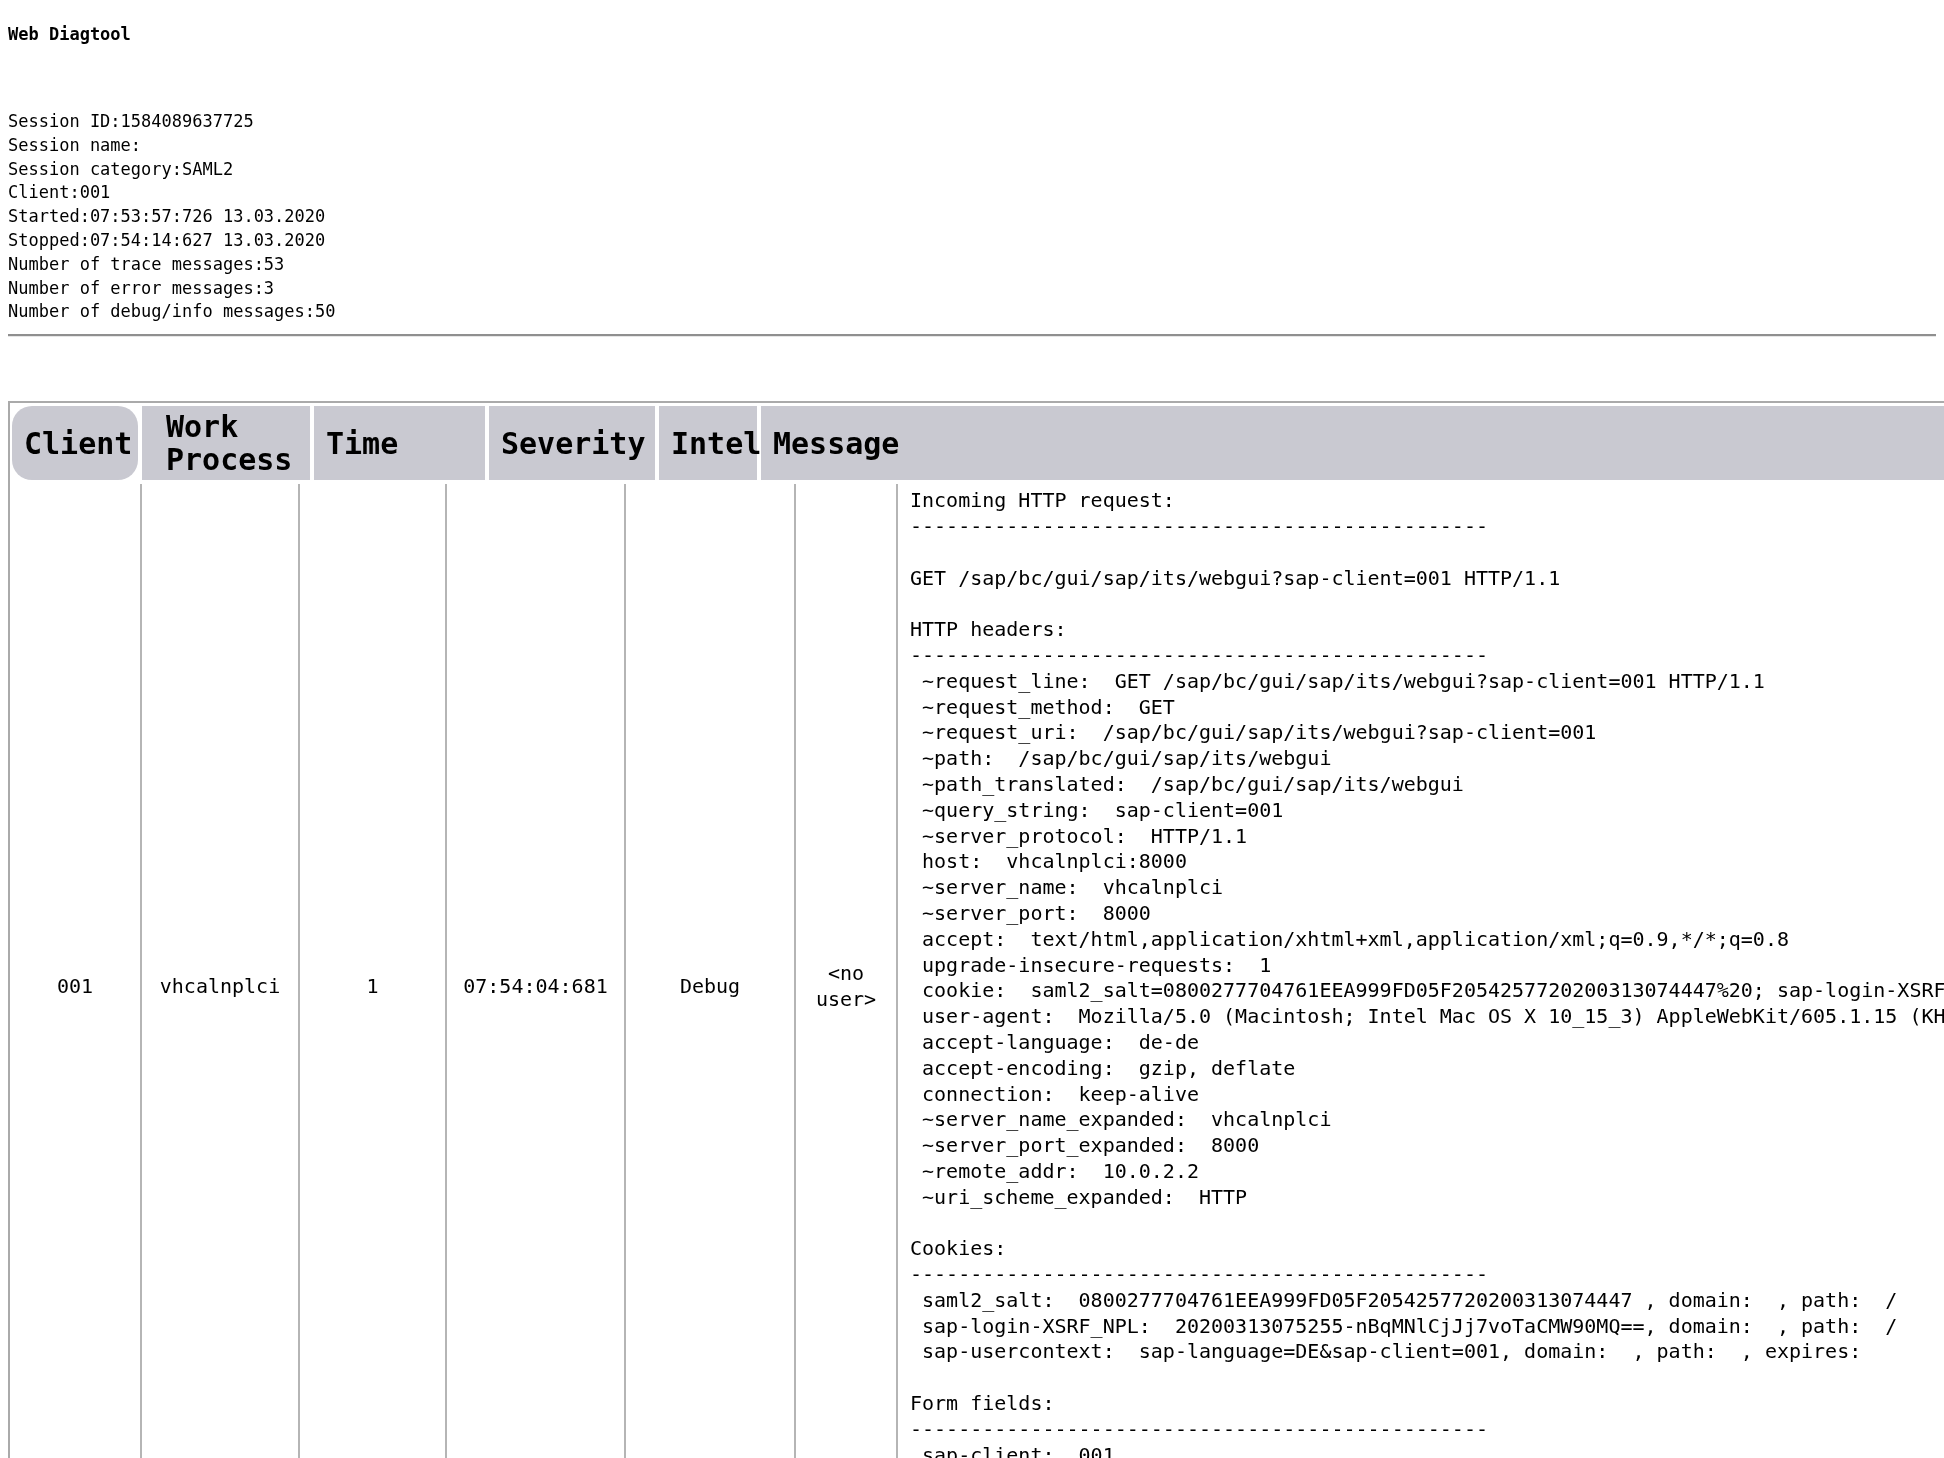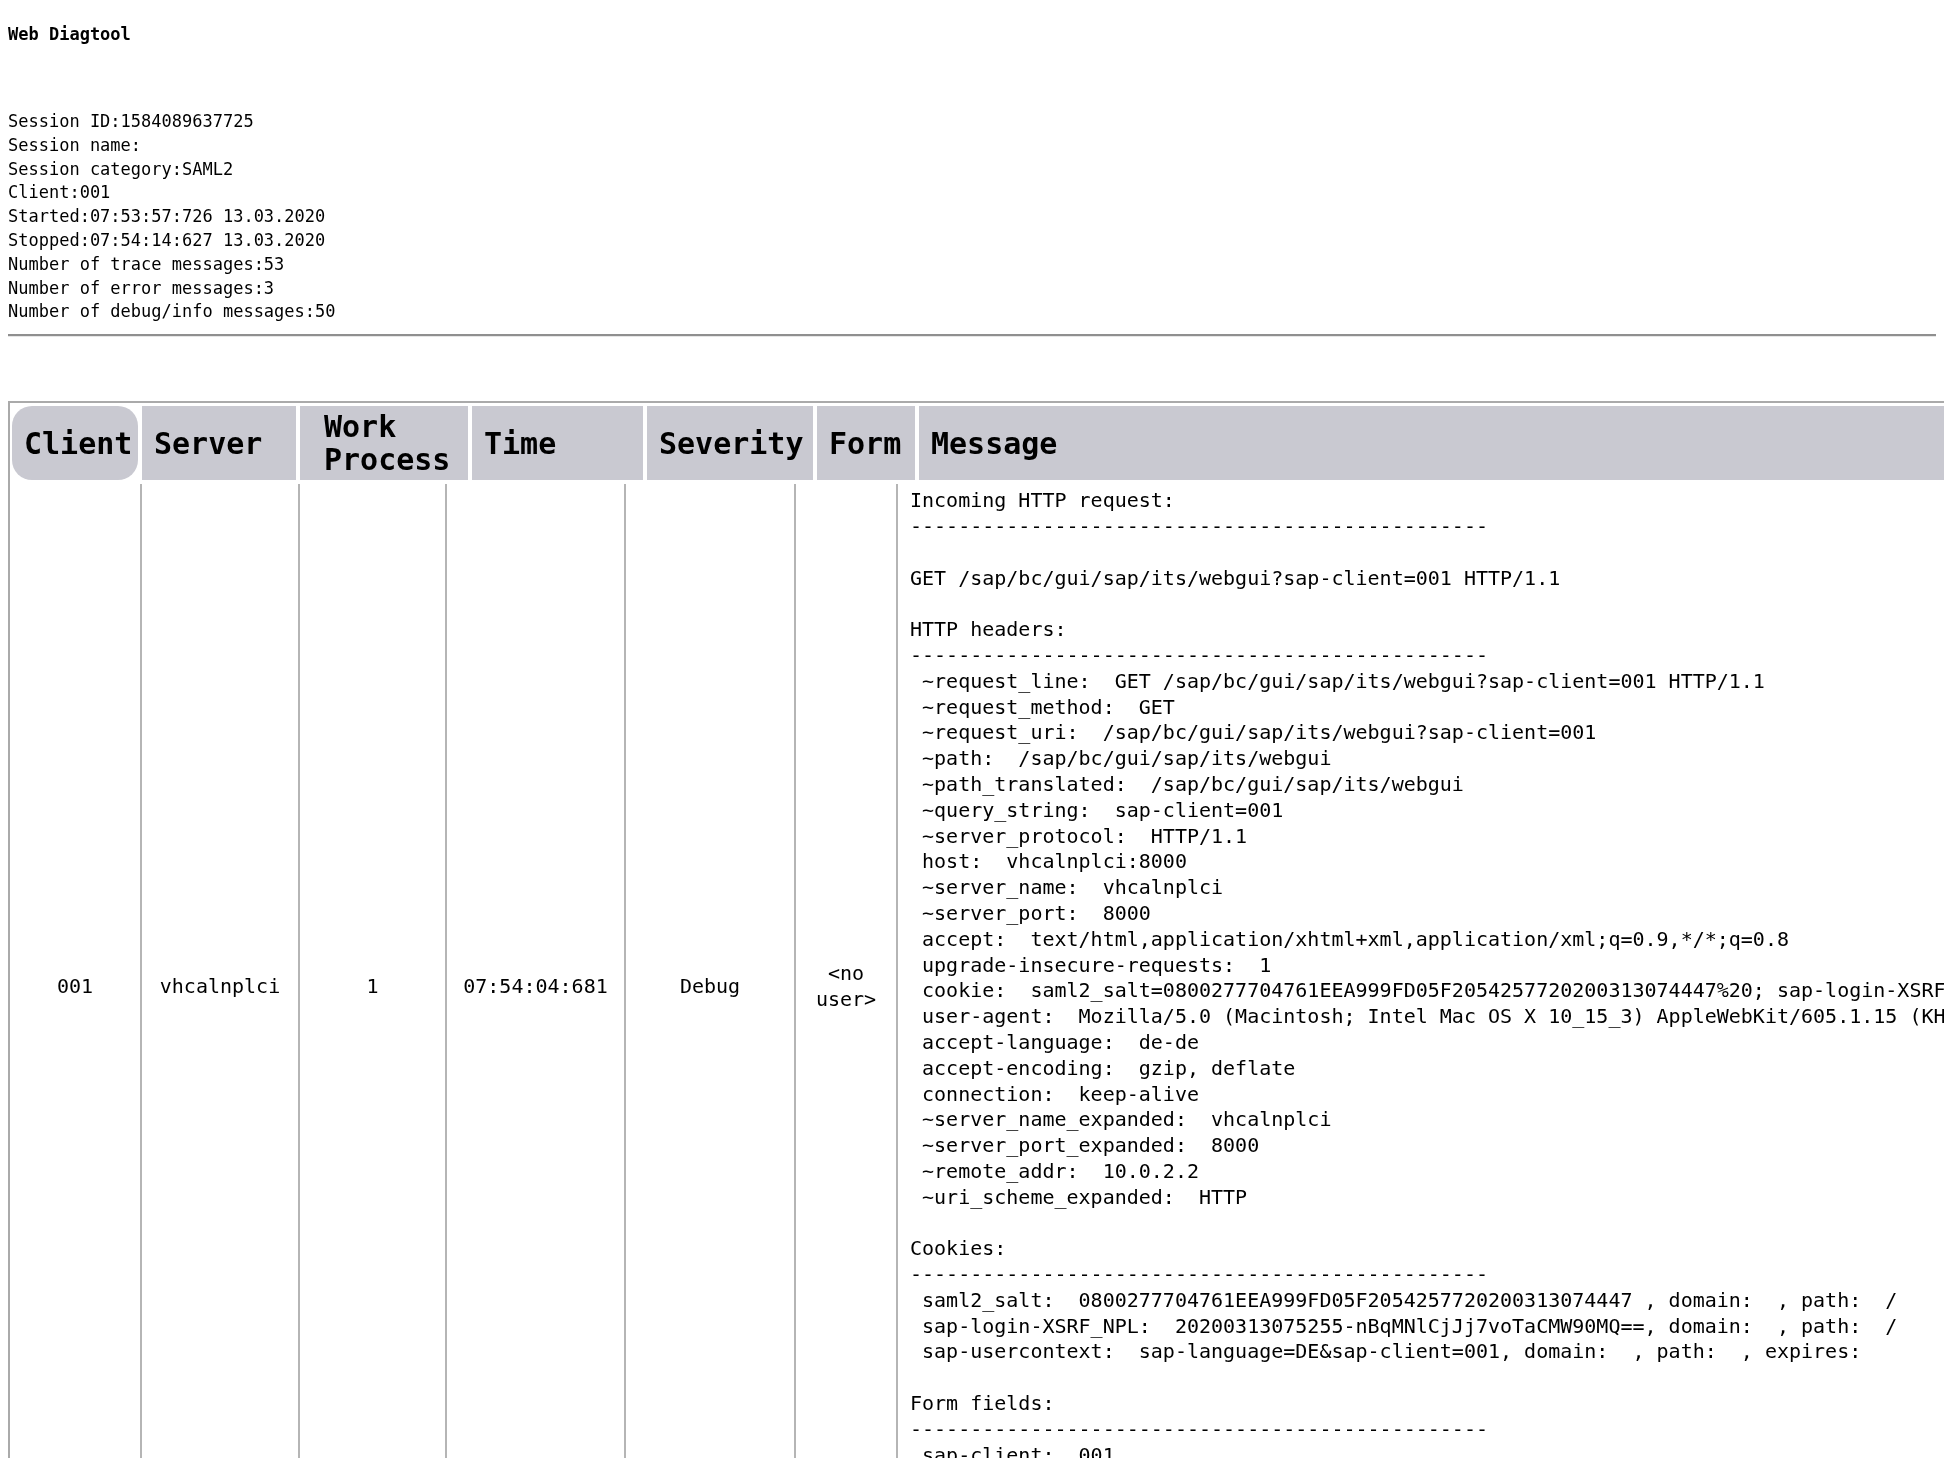--- a/index.html
+++ b/index.html
@@ -111,25 +111,24 @@
 Stopped:07:54:14:627 13.03.2020
 Number of trace messages:53
 Number of error messages:3
 Number of debug/info messages:50</div>
 
 <hr class="rule">
 
 <div class="diag-table">
   <div class="hrow">
     <div class="hcell h1">Client</div>
-    <div class="hcell h2">Server</div>
     <div class="hcell h3">Work Process</div>
     <div class="hcell h4">Time</div>
     <div class="hcell h5">Severity</div>
-    <div class="hcell h6">Form</div>
+    <div class="hcell h6">Intel</div>
     <div class="hcell h7">Message</div>
   </div>
   <div class="brow">
     <div class="bcell b1">001</div>
     <div class="bcell b2">vhcalnplci</div>
     <div class="bcell b3">1</div>
     <div class="bcell b4">07:54:04:681</div>
     <div class="bcell b5">Debug</div>
     <div class="bcell b6">&lt;no user&gt;</div>
     <div class="bcell b7">Incoming HTTP request:

